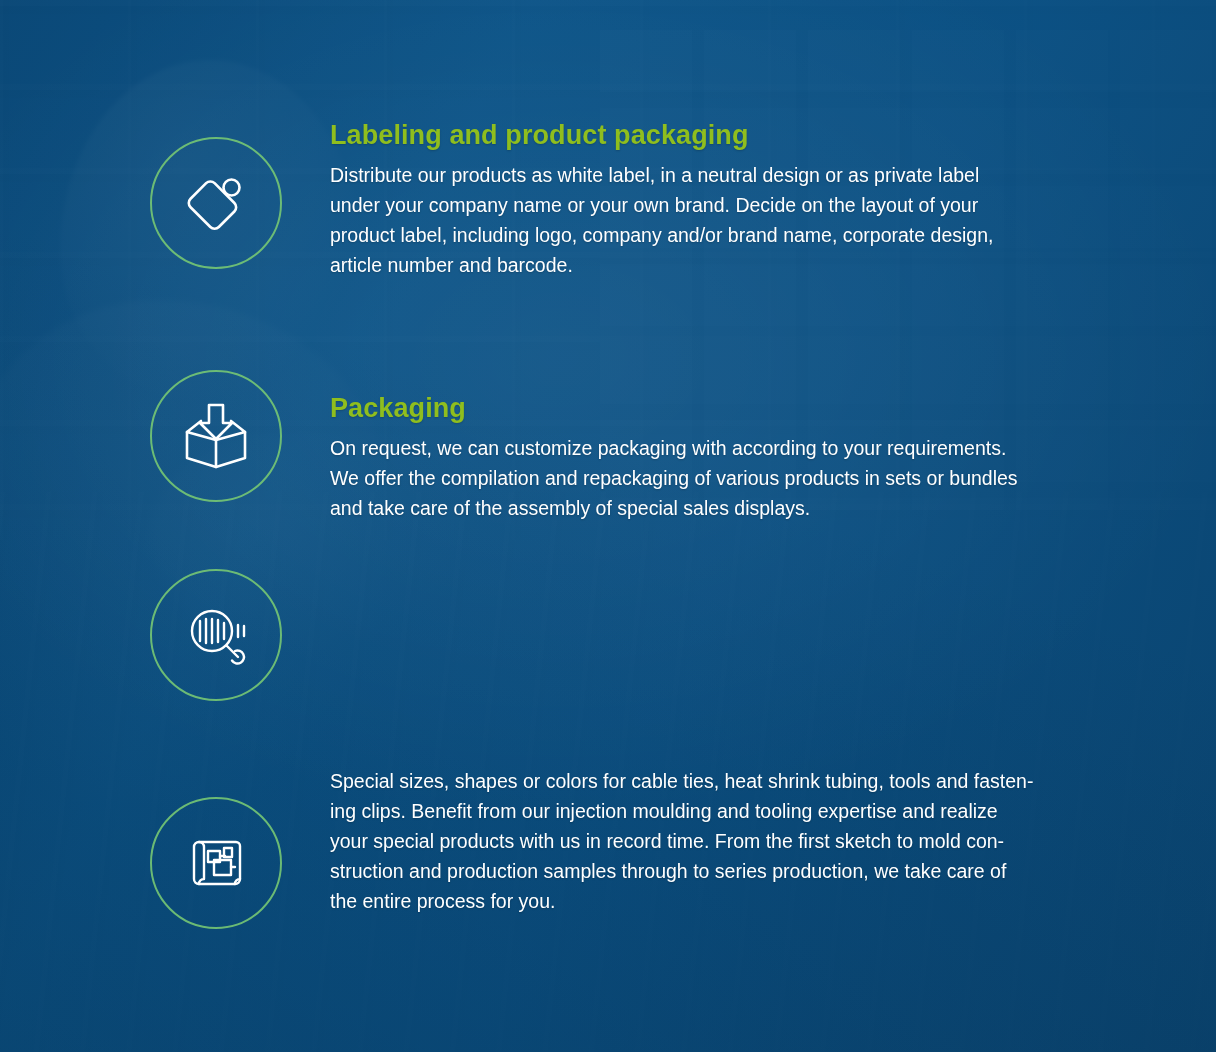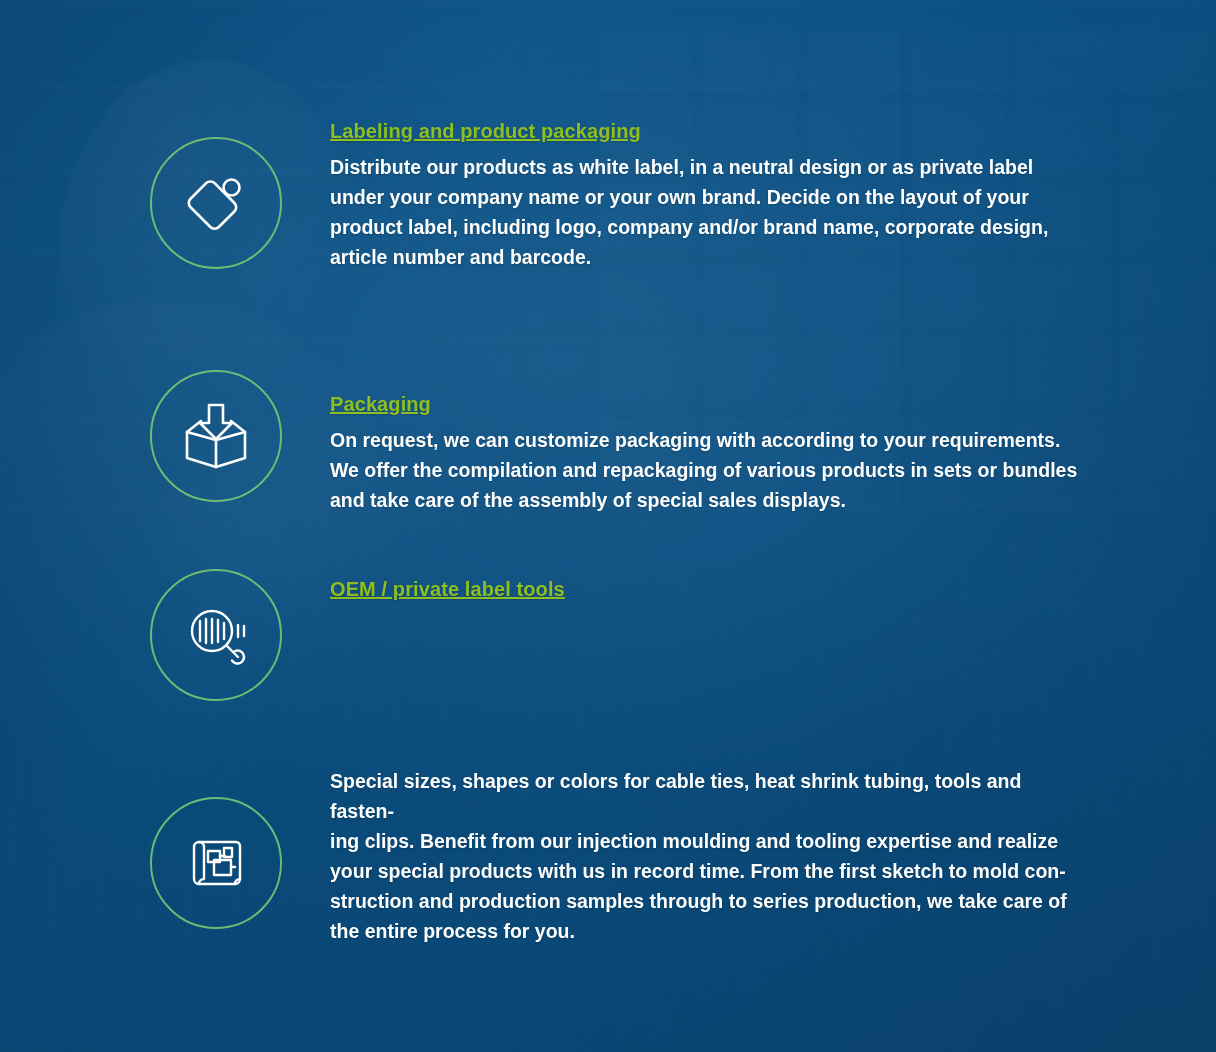--- a/index.html
+++ b/index.html
@@ -181,34 +181,33 @@
   }
 
   .text-col {
     position: absolute;
     left: 330px;
     width: 760px;
   }
 
   .feat-title {
     color: #8fbe1e;
-    font-size: 20px;
+    font-size: 27px;
     font-weight: 600;
     line-height: 1.15;
     letter-spacing: 0.1px;
     margin: 0 0 9px 0;
     text-shadow: 0 1px 2px rgba(0,0,0,0.18);
-    text-decoration: underline;
   }
 
   .feat-body {
     color: #ffffff;
     font-size: 19.5px;
     line-height: 30px;
-    font-weight: 700;
+    font-weight: 400;
     margin: 0;
     text-shadow: 0 1px 2px rgba(0,0,0,0.20);
     white-space: pre-line;
   }
 </style>
 </head>
 <body>
 
 <div class="page">
 
@@ -277,21 +276,20 @@
           <path d="M58 26 v12"></path>
           <path d="M64 27 v10"></path>
 
           <circle cx="32" cy="32" r="20"></circle>
 
           <path d="M46.5 46.5 L58 58"></path>
           <path d="M55 52 a6.5 6.5 0 1 1 -3 9.5"></path>
         </svg>
       </div>
       <div class="text-col" style="top:578px;">
-        <h2 class="feat-title">OEM / private label tools</h2>
       </div>
     </div>
 
     <div class="feature">
       <div class="icon-wrap" style="left:150px; top:797px;">
         <svg width="72" height="72" viewBox="0 0 72 72" fill="none" stroke="#ffffff" stroke-width="2.4" stroke-linecap="round" stroke-linejoin="round">
 
           <path d="M14 20 a5 5 0 0 1 5 -5 a5 5 0 0 1 5 5 v32 a5 5 0 0 0 -5 5 a5 5 0 0 1 -5 -5 z"></path>
 
           <path d="M19 15 h37 a4 4 0 0 1 4 4 v33 a5 5 0 0 0 -5 5 h-36"></path>

